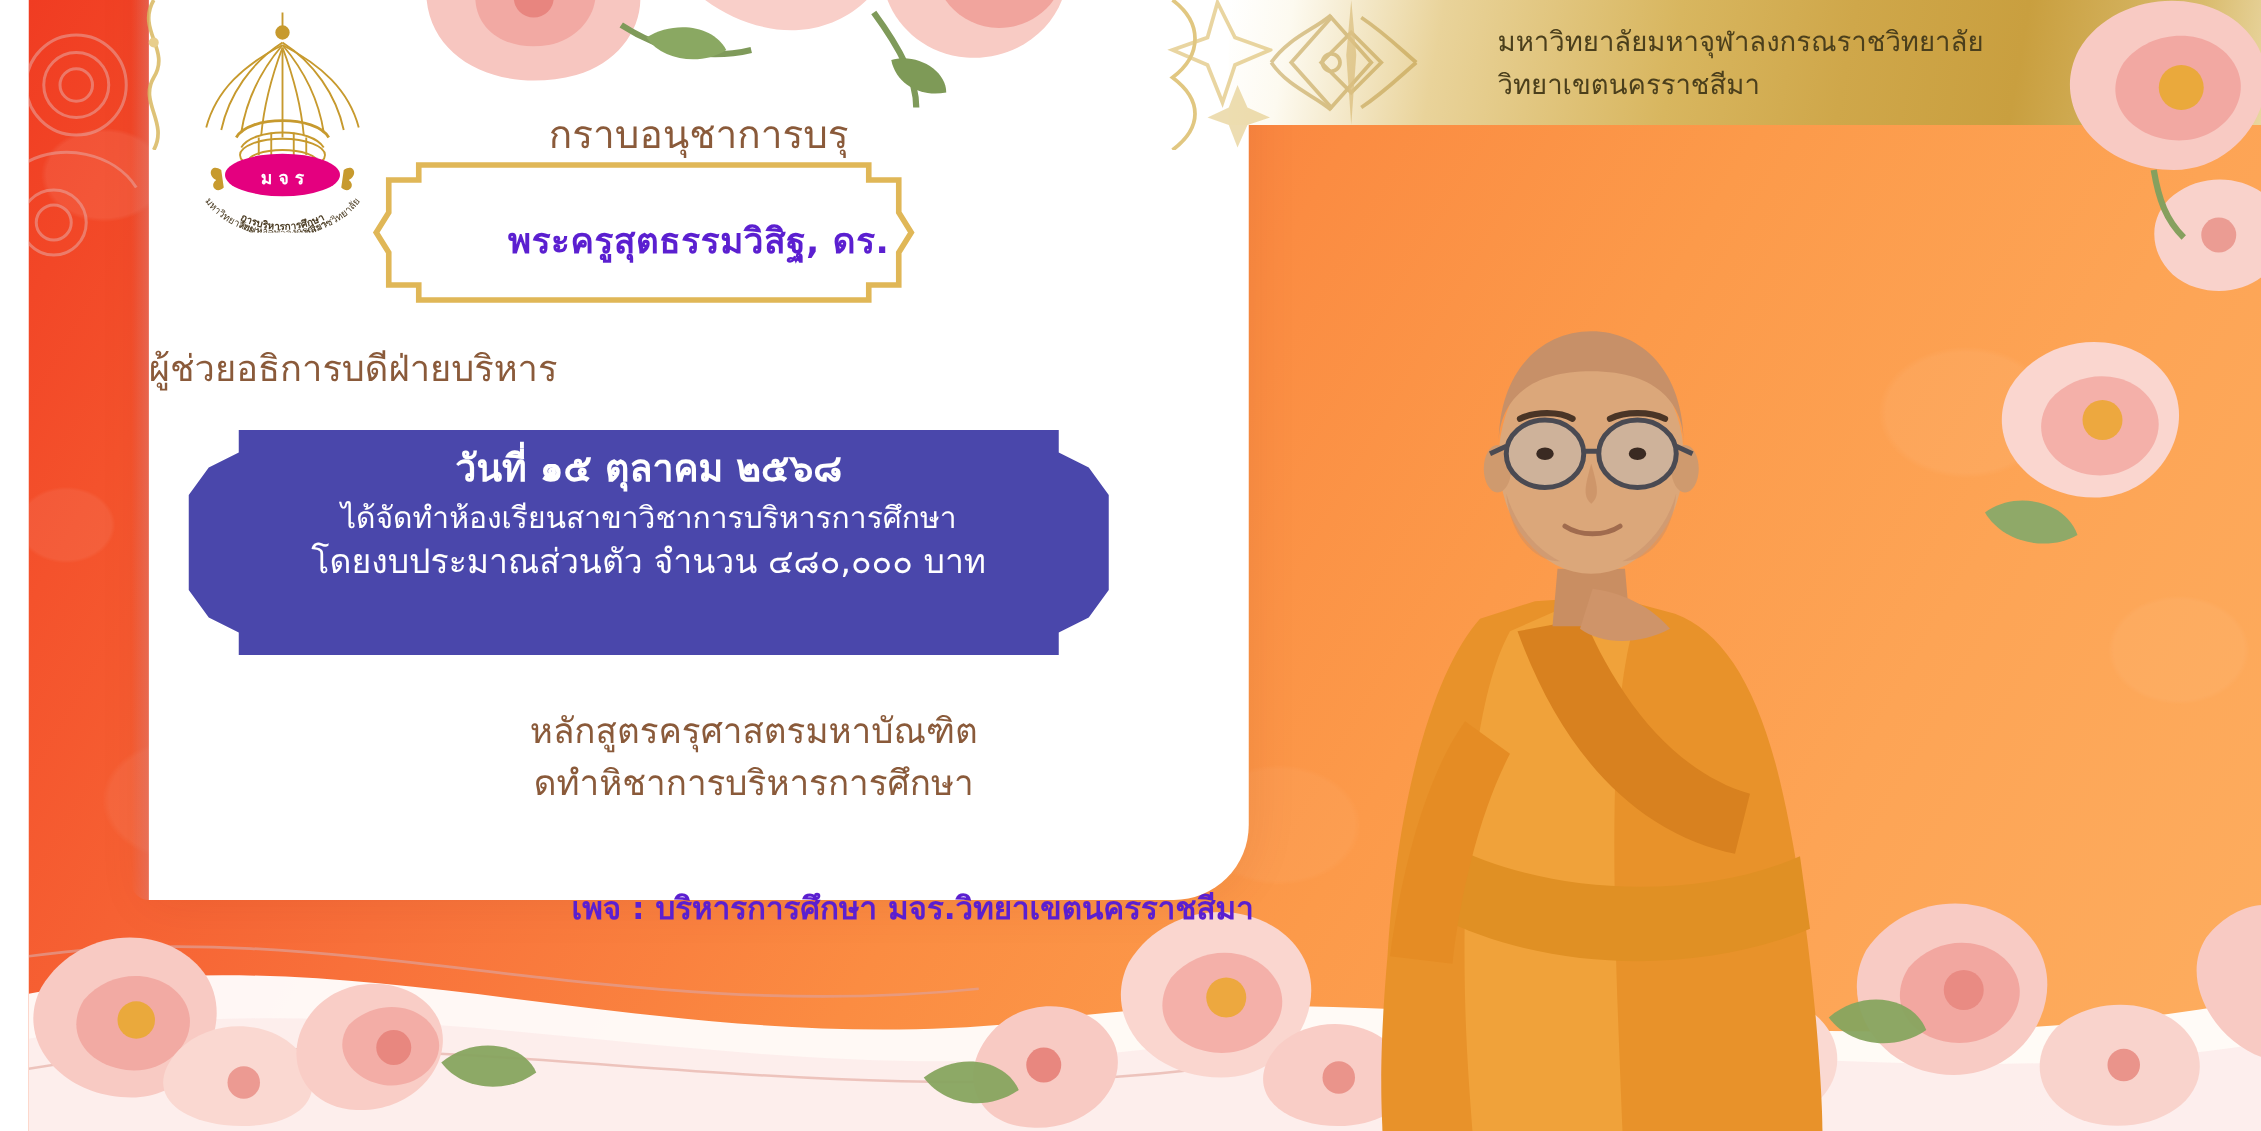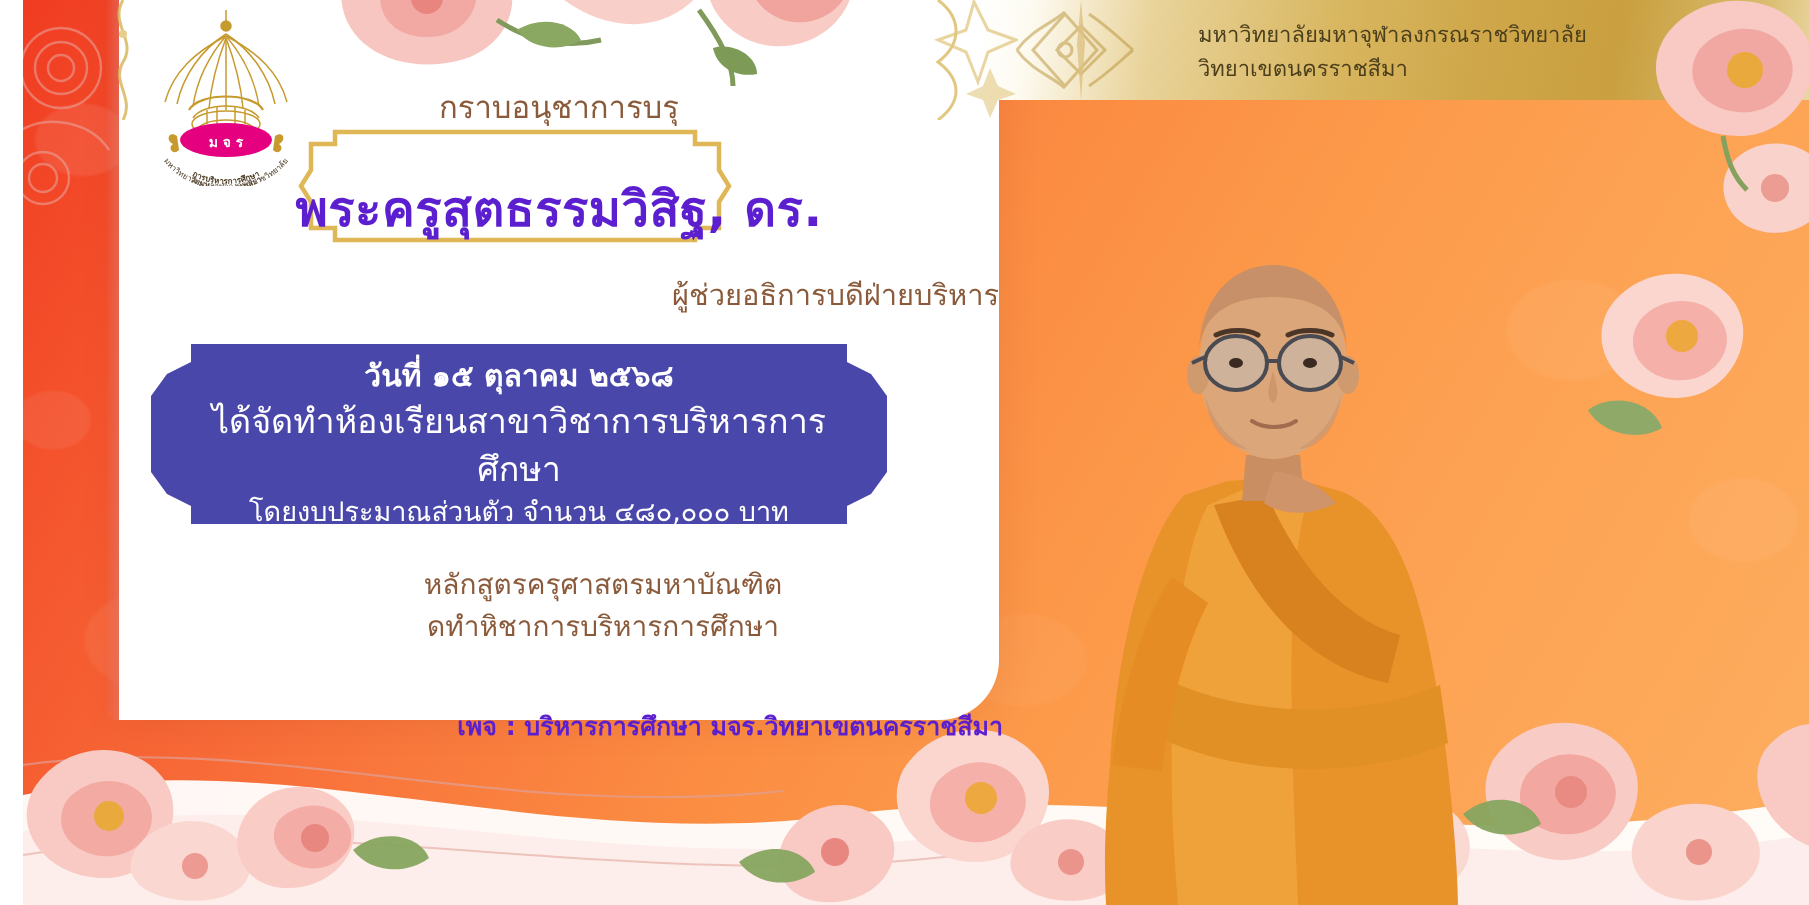--- a/index.html
+++ b/index.html
@@ -39,33 +39,33 @@
   .fl-left{left:80px;top:0;width:40px;height:120px}
   .fl-mid{left:905px;top:0;width:90px;height:120px}
 
   
   #anumothana{position:absolute;left:96px;top:82px;width:880px;text-align:center;
     font-size:31px;color:#8a5a3a;font-family:"DejaVu Sans","Liberation Sans",sans-serif;}
 
   #nameFrame{position:absolute;left:272px;top:126px;width:440px;height:120px}
   #nameFrame svg{position:absolute;inset:0;width:100%;height:100%}
   #nameText{position:absolute;left:96px;top:170px;width:880px;text-align:center;
-    font-size:49px;font-weight:bold;color:#5b1fd0;letter-spacing:.5px;
+    font-size:28px;font-weight:bold;color:#5b1fd0;letter-spacing:.5px;
     font-family:"DejaVu Sans","Liberation Sans",sans-serif;}
 
-  #position{position:absolute;left:96px;top:272px;width:880px;text-align:right;
+  #position{position:absolute;left:96px;top:272px;width:880px;text-align:left;
     font-size:29px;color:#8a5a3a;font-family:"DejaVu Sans","Liberation Sans",sans-serif;}
 
   
   #plaque{position:absolute;left:116px;top:334px;width:760px;height:200px}
   #plaque svg{position:absolute;inset:0;width:100%;height:100%}
   #plaqueText{position:absolute;inset:0;padding:22px 70px 0 70px;text-align:center;color:#fff;
     font-family:"DejaVu Sans","Liberation Sans",sans-serif;}
   #plaqueText .l1{font-size:30px;font-weight:bold;line-height:1.35;}
-  #plaqueText .l2{font-size:34px;line-height:1.42;}
+  #plaqueText .l2{font-size:24px;line-height:1.42;}
   #plaqueText .l3{font-size:27px;line-height:1.42;}
 
   #program{position:absolute;left:96px;top:564px;width:968px;text-align:center;
     font-size:28px;color:#8a5a3a;line-height:1.5;font-family:"DejaVu Sans","Liberation Sans",sans-serif;}
 
   #footer{position:absolute;left:0;top:706px;width:980px;text-align:right;
     font-size:25px;font-weight:bold;color:#5b1fd0;font-family:"DejaVu Sans","Liberation Sans",sans-serif;}
 
   
   #emblem{position:absolute;left:118px;top:6px;width:170px;height:180px}

